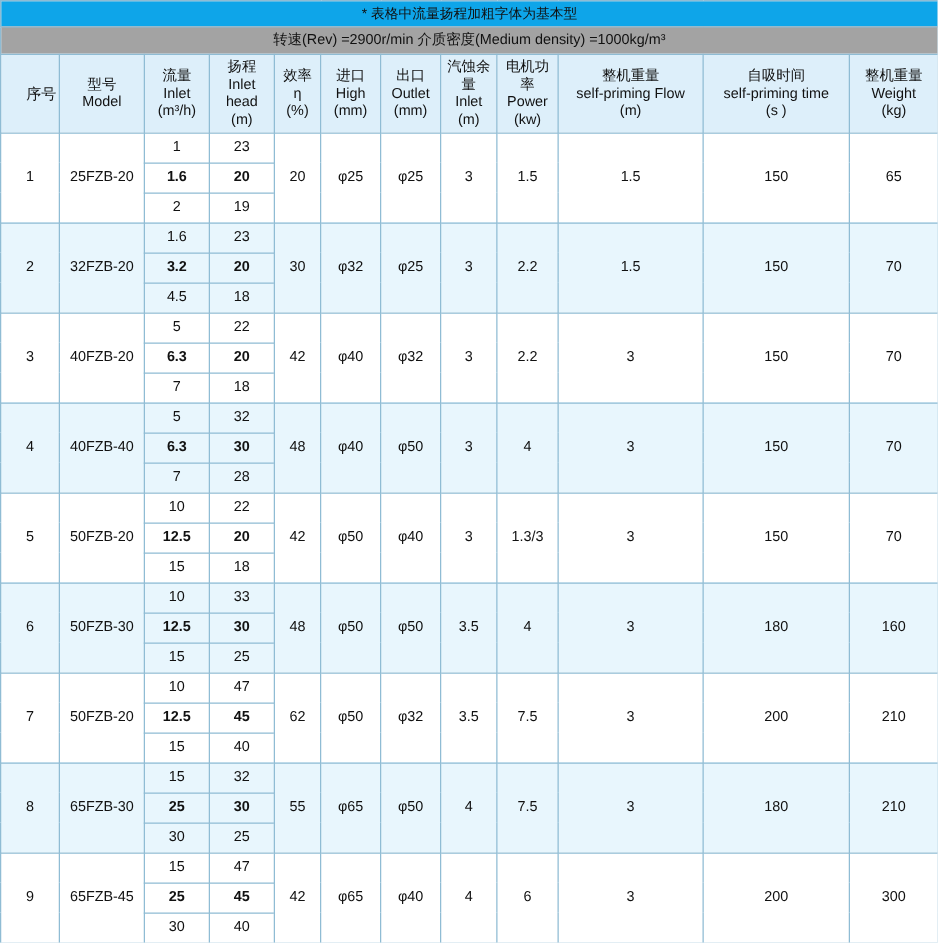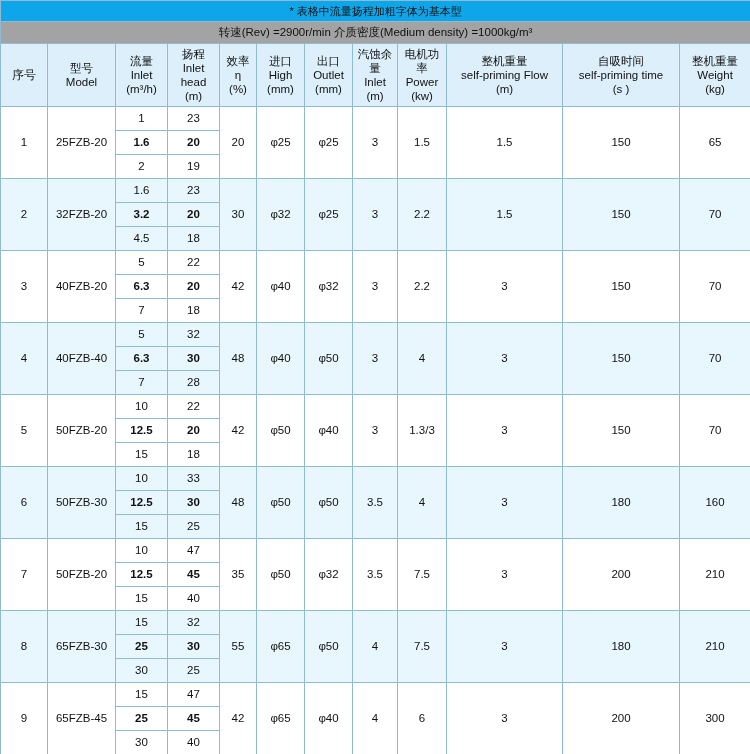--- a/index.html
+++ b/index.html
@@ -86,21 +86,21 @@
         <col class="weightcol">
     </colgroup>
     <tbody id="table-body">
       <tr class="note-row">
         <td colspan="12">* 表格中流量扬程加粗字体为基本型</td>
       </tr>
       <tr class="cond-row">
         <td colspan="12">转速(Rev) =2900r/min   介质密度(Medium density) =1000kg/m³</td>
       </tr>
       <tr class="hdr">
-          <td style="font-size: 12px;">
+          <td style="font-size: 12px; text-align: right;">
             <span class="cn">序号</span>
             <span class="en"></span>
           </td>
           <td>
             <span class="cn">型号</span>
             <span class="en">Model</span>
           </td>
           <td>
             <span class="cn">流量</span>
             <span class="en">Inlet</span>
@@ -282,21 +282,21 @@
         </tr>
         <tr class="band-b">
           <td class="sub band-b">15</td>
           <td class="sub band-b">25</td>
         </tr>
         <tr class="band-a">
           <td rowspan="3" class="band-a">7</td>
           <td rowspan="3" class="band-a">50FZB-20</td>
           <td class="sub band-a">10</td>
           <td class="sub band-a">47</td>
-          <td rowspan="3" class="band-a">35</td>
+          <td rowspan="3" class="band-a">62</td>
           <td rowspan="3" class="band-a">φ50</td>
           <td rowspan="3" class="band-a">φ32</td>
           <td rowspan="3" class="band-a">3.5</td>
           <td rowspan="3" class="band-a">7.5</td>
           <td rowspan="3" class="band-a">3</td>
           <td rowspan="3" class="band-a">200</td>
           <td rowspan="3" class="band-a">210</td>
         </tr>
         <tr class="band-a">
           <td class="sub band-a bold">12.5</td>

